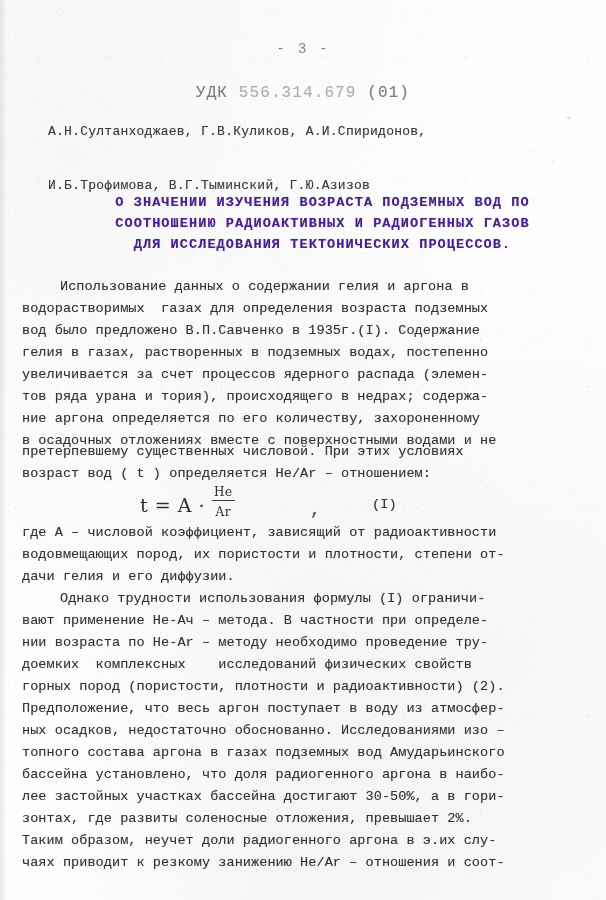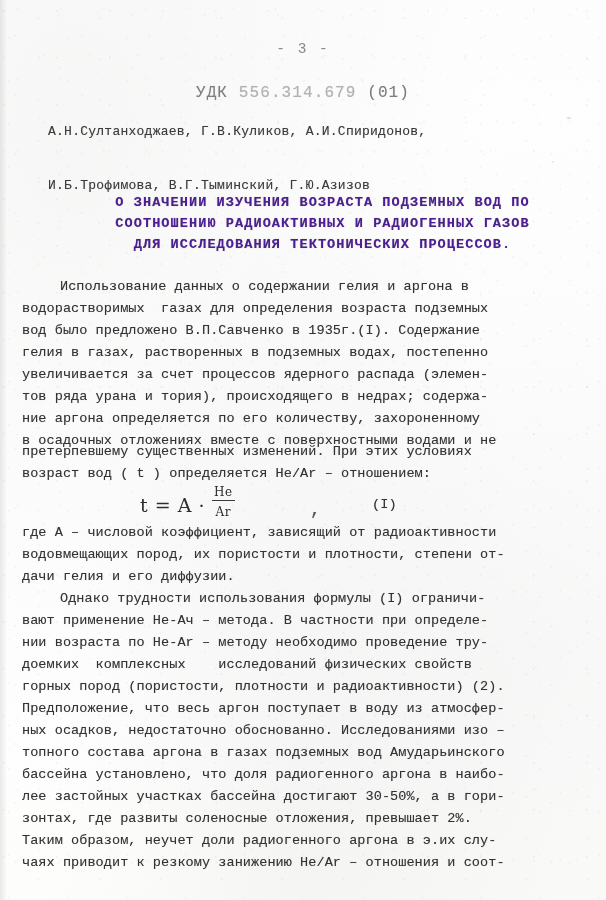--- a/index.html
+++ b/index.html
@@ -204,21 +204,21 @@
 
   <div class="tw body-line indent" style="top:279px">Использование данных о содержании гелия и аргона в</div>
   <div class="tw body-line" style="top:301px">водорастворимых  газах для определения возраста подземных</div>
   <div class="tw body-line" style="top:323px">вод было предложено В.П.Савченко в 1935г.(I). Содержание</div>
   <div class="tw body-line" style="top:345px">гелия в газах, растворенных в подземных водах, постепенно</div>
   <div class="tw body-line" style="top:367px">увеличивается за счет процессов ядерного распада (элемен-</div>
   <div class="tw body-line" style="top:389px">тов ряда урана и тория), происходящего в недрах; содержа-</div>
   <div class="tw body-line" style="top:433px">в осадочных отложениях вместе с поверхностными водами и не</div>
   <div class="tw body-line" style="top:411px">ние аргона определяется по его количеству, захороненному</div>
 
-  <div class="tw body-line" style="top:444px">претерпевшему существенных изменений. При этих условиях</div>
+  <div class="tw body-line" style="top:444px">претерпевшему существенных числовой. При этих условиях</div>
   <div class="tw body-line" style="top:466px">возраст вод ( t ) определяется Не/Аr – отношением:</div>
 
   <div class="formula" id="formula-row">
     <span>t = A ·</span>
     <span class="frac">
       <span class="num">He</span>
       <span class="bar"></span>
       <span class="den">Ar</span>
     </span>
   </div>

